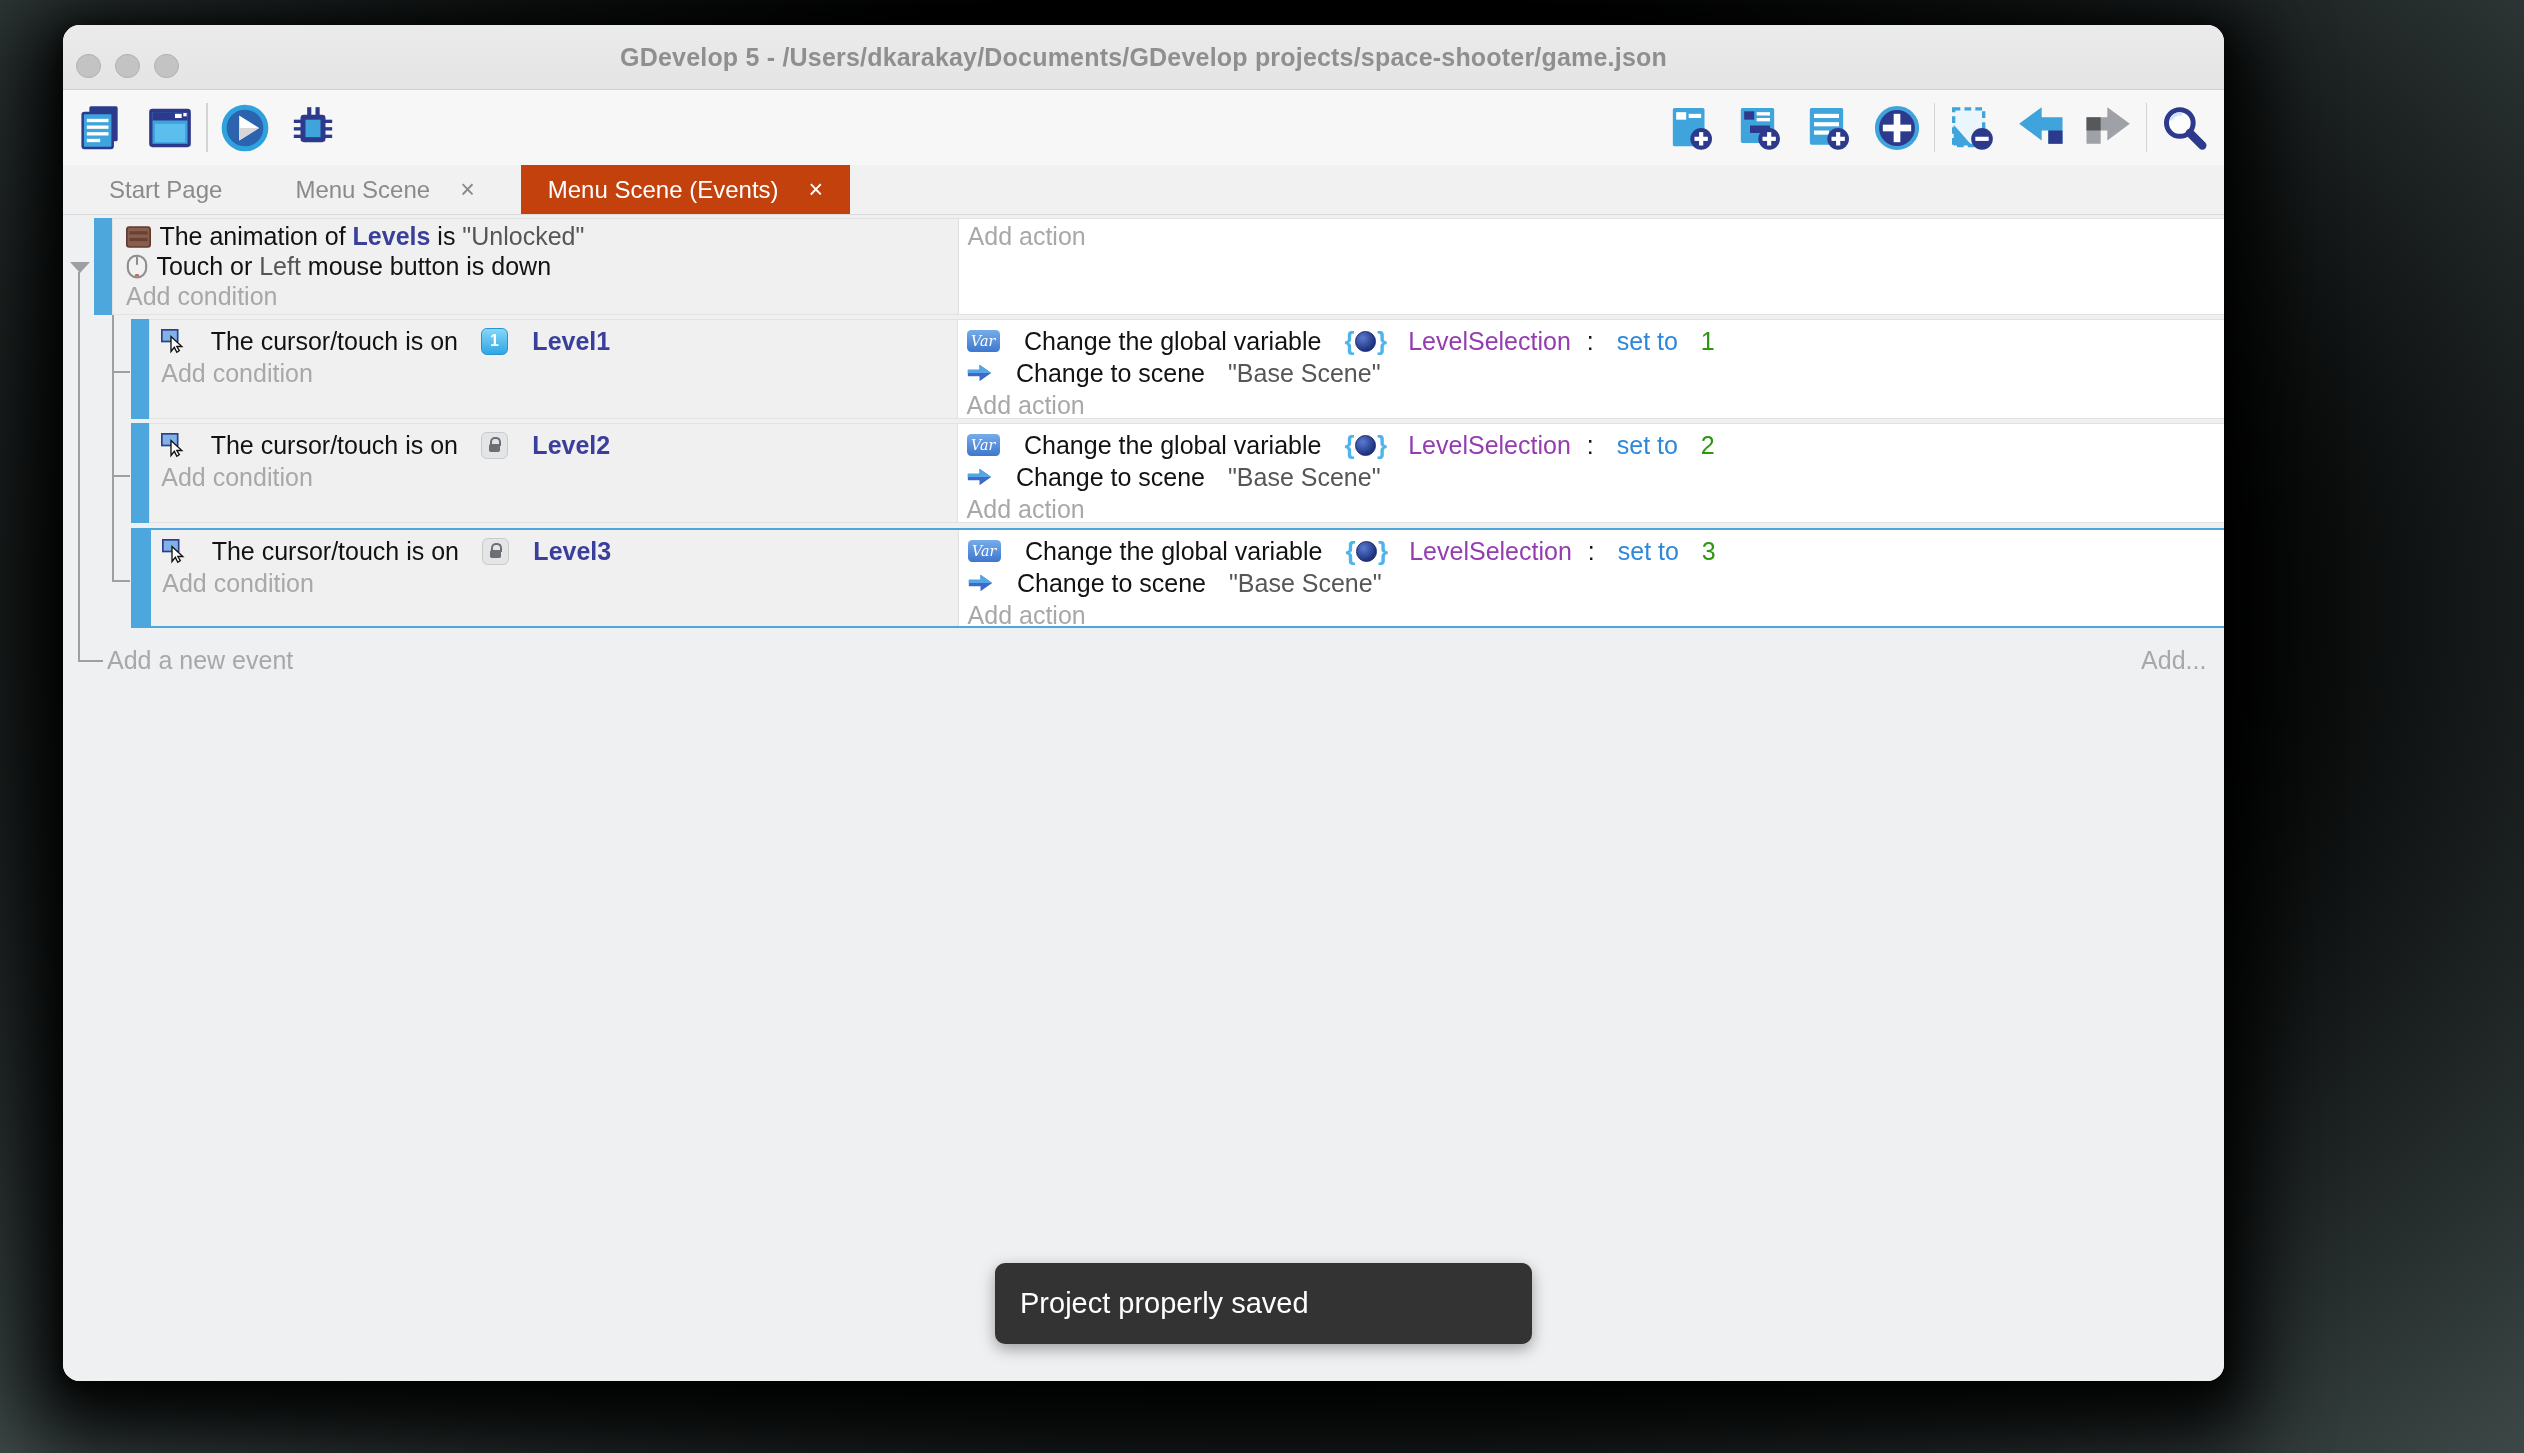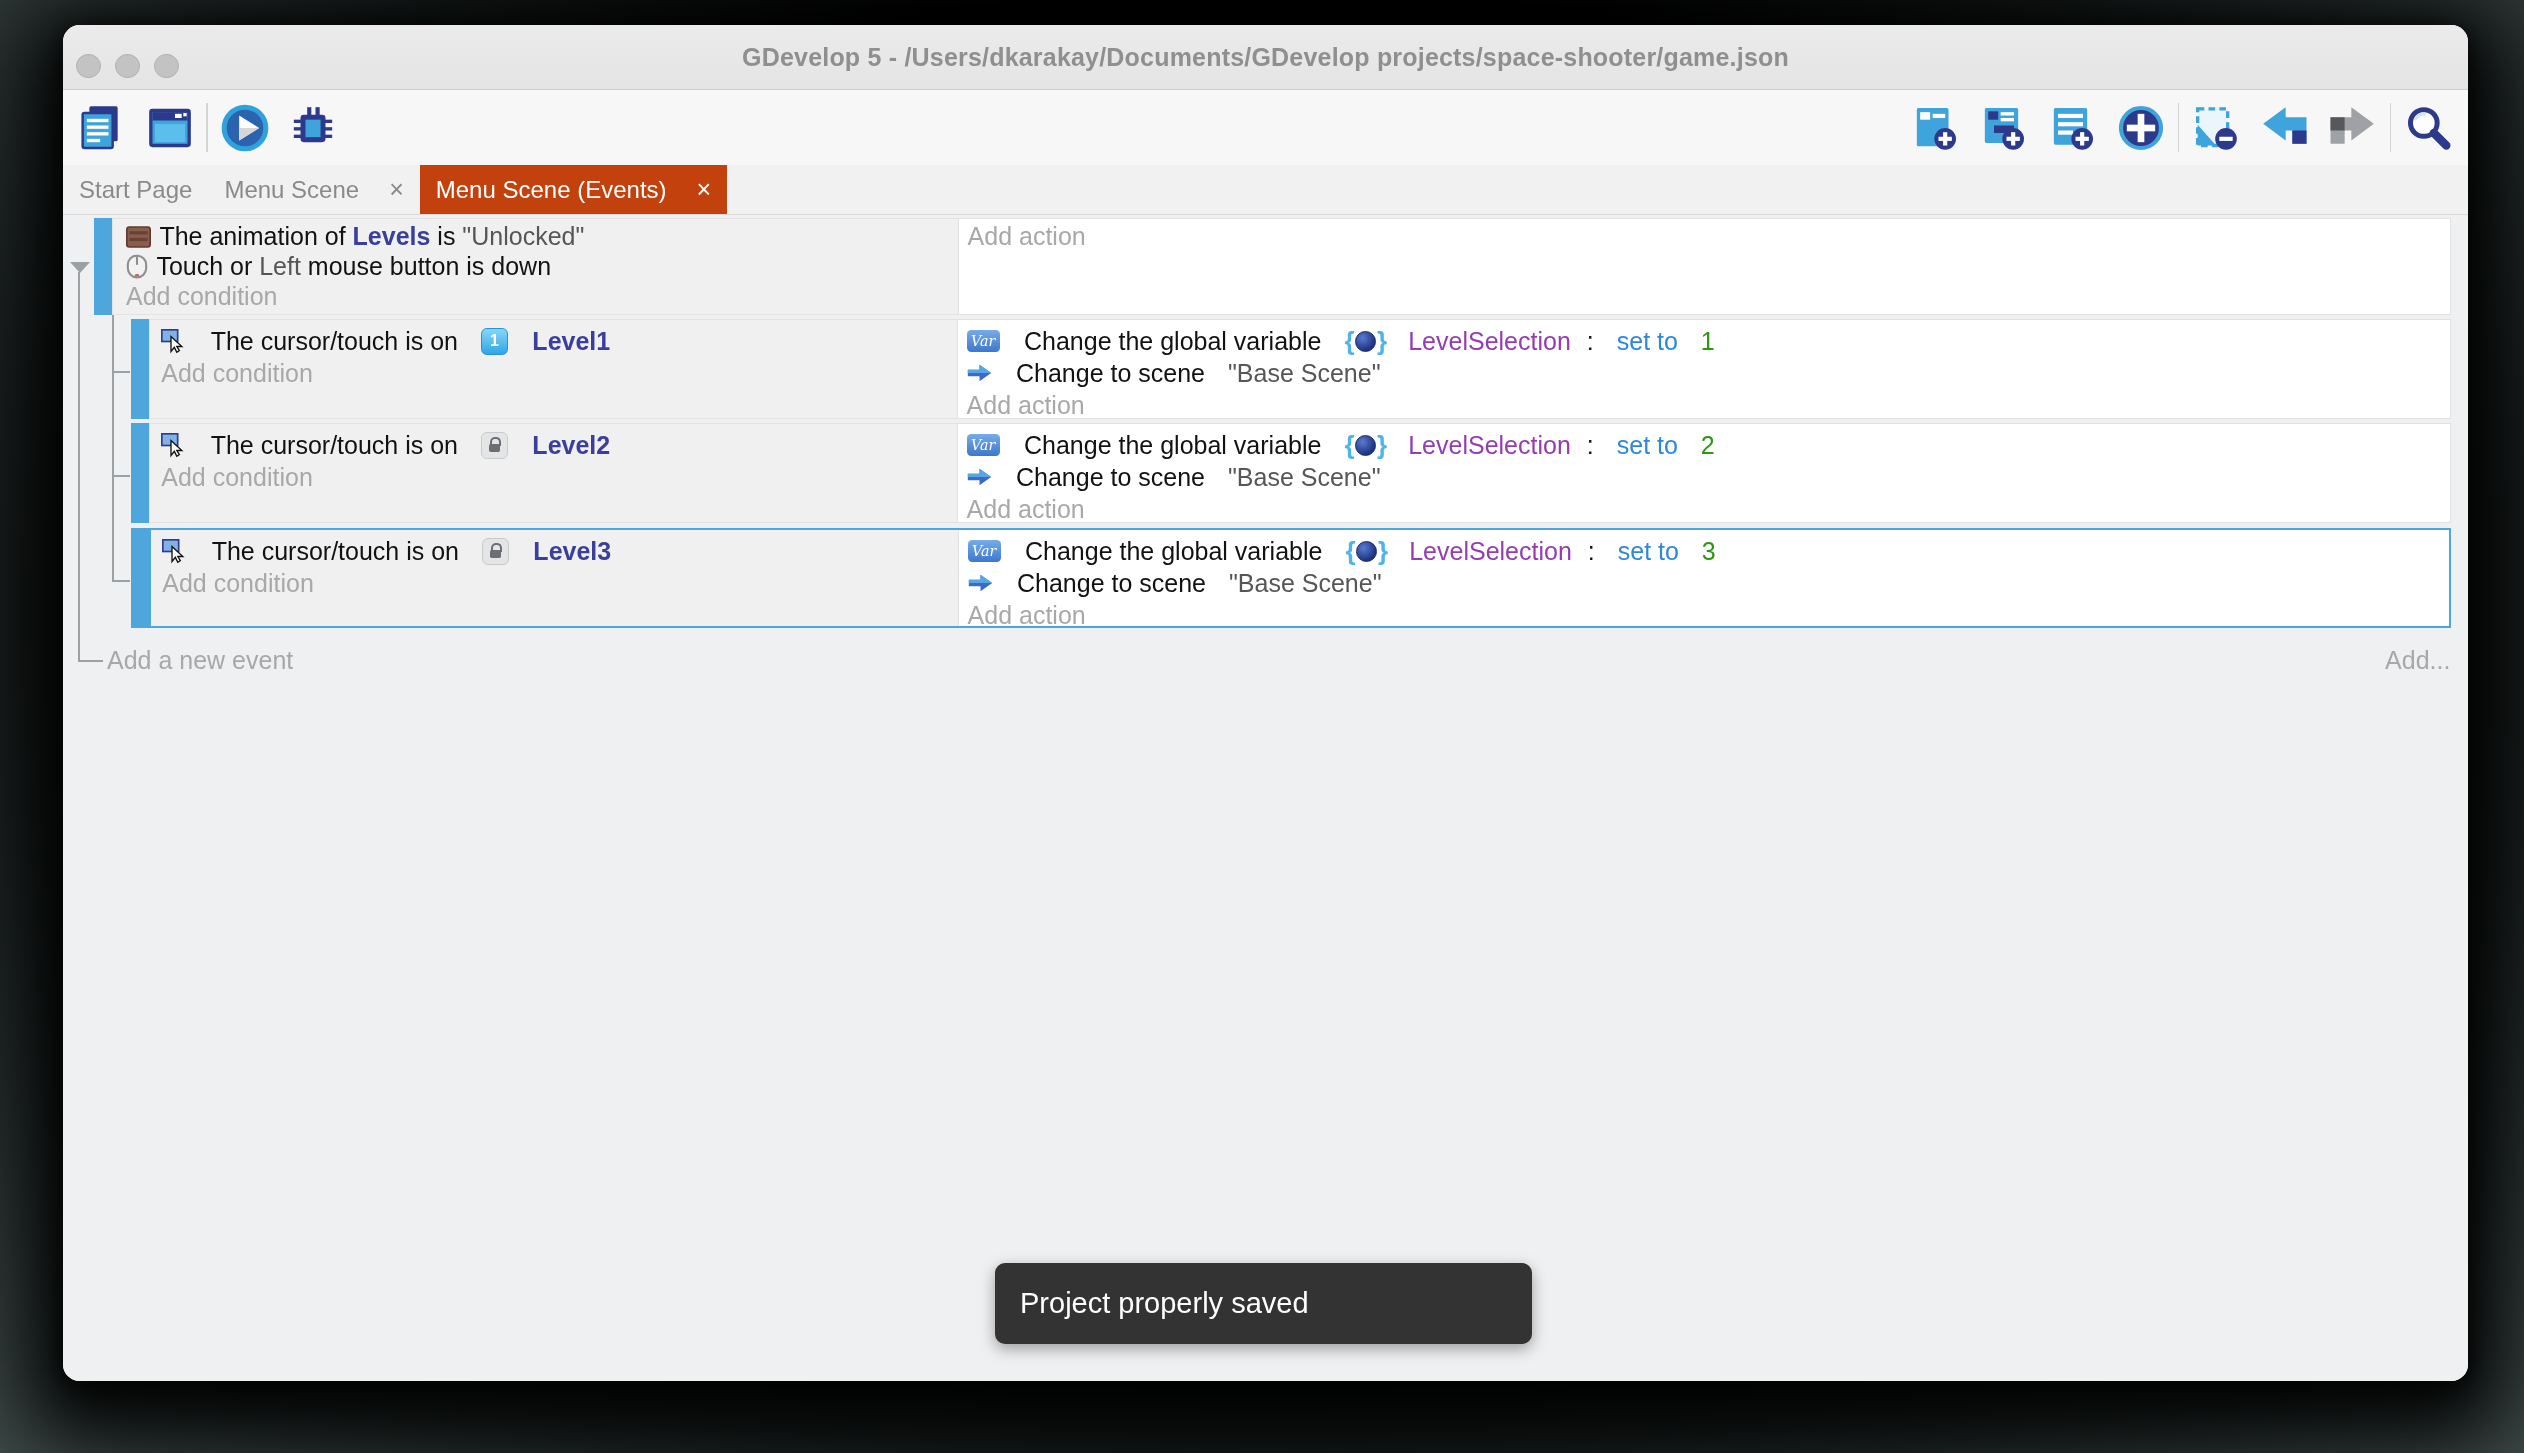--- a/index.html
+++ b/index.html
@@ -3,21 +3,21 @@
 <meta charset="utf-8">
 <style>
   html,body{margin:0;padding:0;}
   body{
     width:2525px;height:1453px;overflow:hidden;
     background:radial-gradient(ellipse at 50% 42%, #000000 52%, #3C4847 100%);
     font-family:"Liberation Sans", sans-serif;
     -webkit-font-smoothing:antialiased;
   }
   .window{
-    position:absolute;left:63px;top:25px;width:2405px;height:1356px;
+    position:absolute;left:63px;top:25px;width:2161px;height:1356px;
     background:#ffffff;border-radius:16.7px;overflow:hidden;
     box-shadow:0 25px 75px 33px rgba(0,0,0,0.92), 0 5px 22px rgba(0,0,0,0.75);
   }
   
   .titlebar{
     position:relative;height:64px;
     background:linear-gradient(#ebebeb,#e4e4e4);
     border-bottom:0.8px solid #cfcfcf;
   }
   .traffic{position:absolute;top:28.5px;left:13.4px;display:flex;gap:14.2px;}
@@ -30,21 +30,21 @@
   
   .toolbar{
     height:75px;background:#f7f7f7;display:flex;align-items:center;padding:0 13.4px;
   }
   .tool-group{display:flex;align-items:center;gap:18.4px;}
   .tool-sep{width:1.7px;height:49px;background:#d4d4d4;margin:0 11.7px;}
   .tool-btn{width:50px;height:50px;display:flex;align-items:center;justify-content:center;cursor:pointer;}
   .toolbar .spacer{flex:1;}
   
   .tabbar{height:49px;background:#f1f1f1;display:flex;align-items:stretch;border-bottom:0.8px solid #dadada;}
-  .tab{display:flex;align-items:center;gap:30px;padding:0 16px;font-size:24px;color:#8a8a8a;cursor:pointer;}
+  .tab{display:flex;align-items:center;gap:30px;padding:0 27px;font-size:24px;color:#8a8a8a;cursor:pointer;margin-left:19px;}
   .tab .close{font-size:25px;color:#8a8a8a;line-height:1;}
   .tab.active{background:#c2410c;color:#ffffff;}
   .tab.active .close{color:#ffffff;}
   
   .events{
     position:relative;height:1166px;background:#eef0f1;overflow:hidden;
   }
   .tree-line{position:absolute;background:#9aa0a3;}
   .tree-triangle{
     position:absolute;width:0;height:0;

